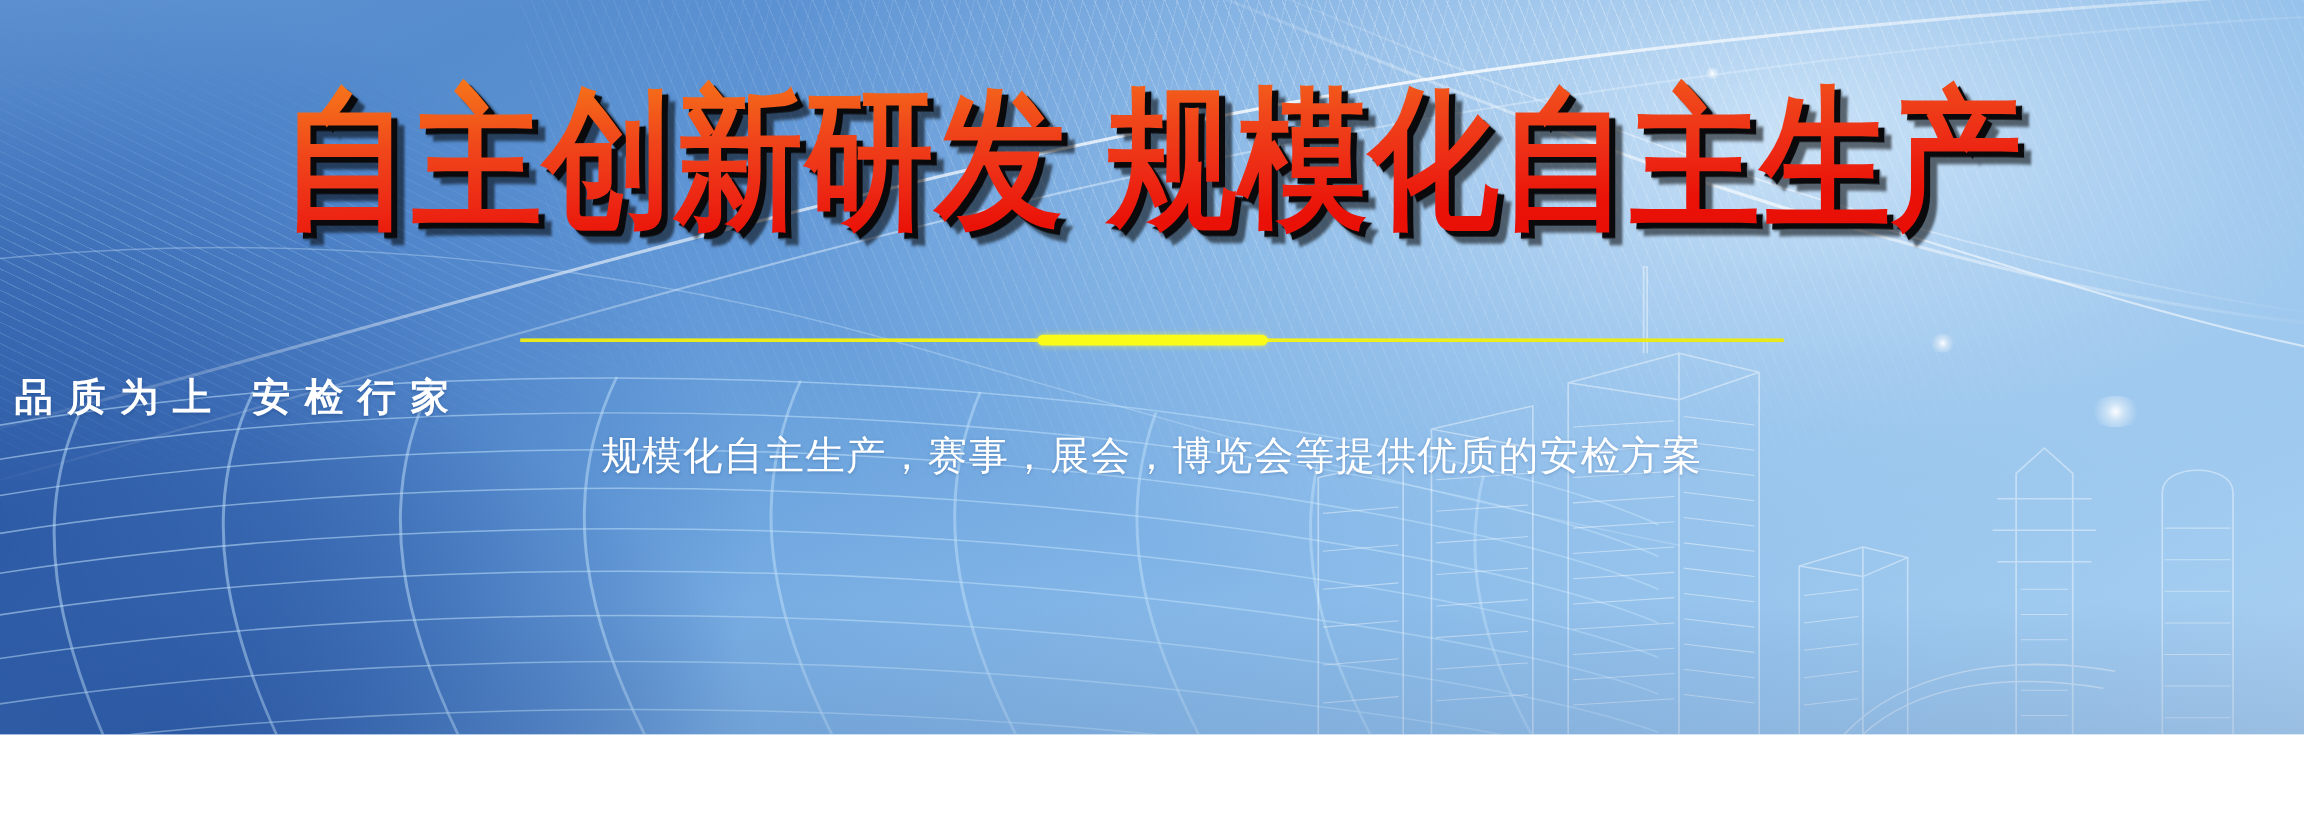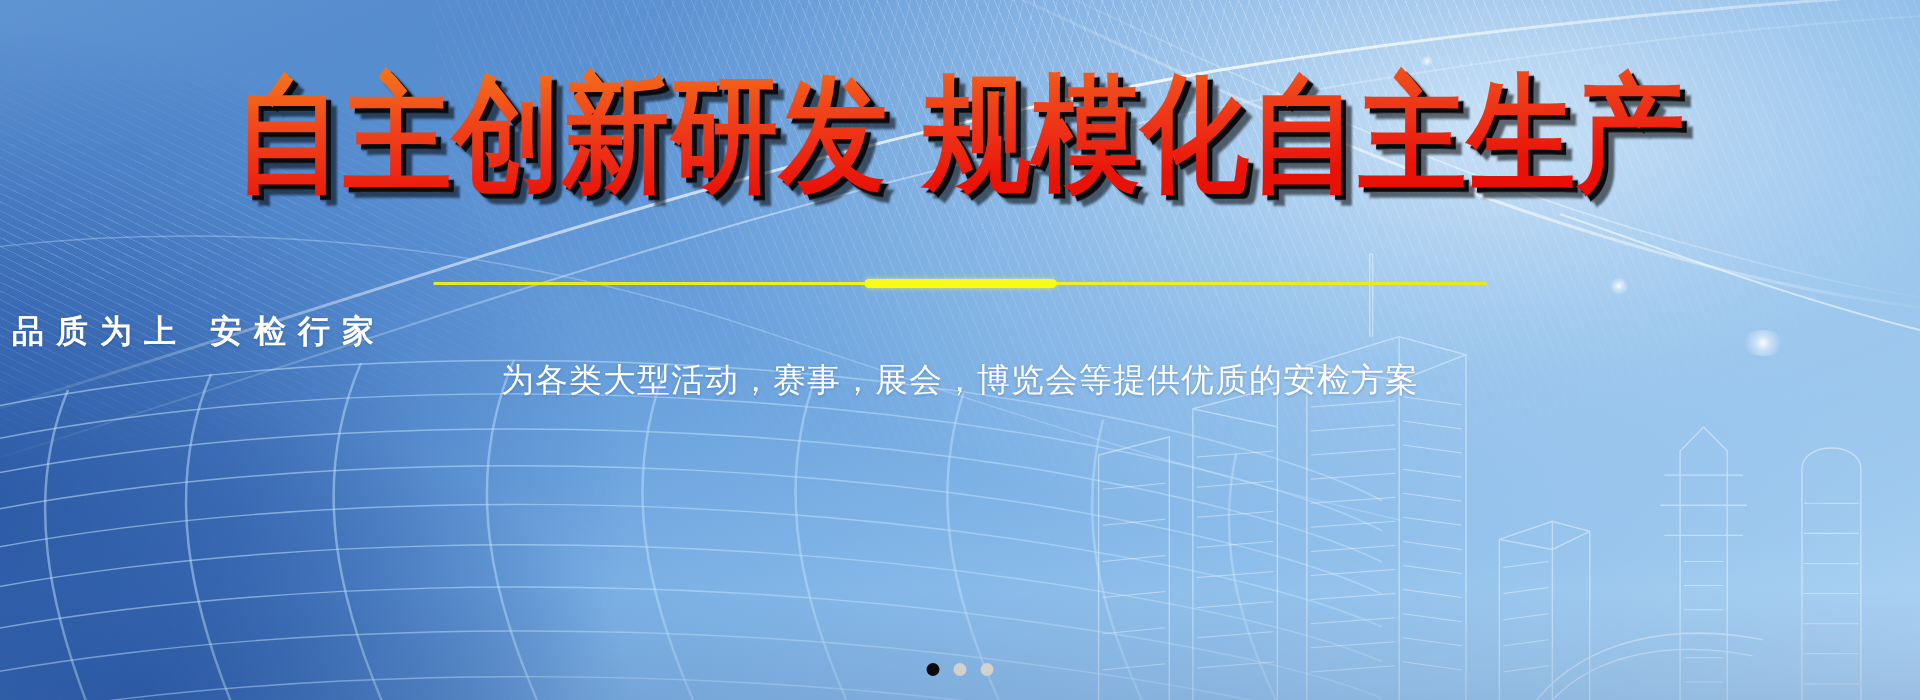--- a/index.html
+++ b/index.html
@@ -4,21 +4,21 @@
 <style>
   * { margin:0; padding:0; box-sizing:border-box; }
   html, body {
     width:1920px; height:700px;
     overflow:hidden;
     font-family:"Liberation Sans", "DejaVu Sans", sans-serif;
   }
 
   .banner {
     position:relative;
-    width:1920px; height:700px;
+    width:1920px; height:612px;
     overflow:hidden;
     background:
       radial-gradient(ellipse 1400px 700px at 78% 18%, rgba(205,228,248,0.95) 0%, rgba(168,206,240,0.55) 36%, rgba(120,170,225,0.12) 62%, rgba(0,0,0,0) 80%),
       linear-gradient(158deg, #5f94d2 0%, #558cce 14%, #5c93d4 30%, #6ba3dd 46%, #7fb3e6 60%, #93c2ec 74%, #a4cef1 86%, #b2d6f4 100%);
   }
 
   
   .bg-layer { position:absolute; inset:0; pointer-events:none; }
 
   
@@ -345,21 +345,21 @@
 
     <h1 class="headline"><span>自主创新研发</span><span class="gap"></span><span>规模化自主生产</span></h1>
 
     <div class="divider">
       <div class="rule"></div>
       <div class="nub"></div>
     </div>
 
     <div class="slogan"><span>品质为上</span><span class="sp"></span><span>安检行家</span></div>
 
-    <div class="subdesc">为各类大型活动，赛事，展会，博览会等提供优质的安检方案</div>
+    <div class="subdesc">规模化自主生产，赛事，展会，博览会等提供优质的安检方案</div>
 
     <div class="dots">
       <span class="dot active"></span>
       <span class="dot"></span>
       <span class="dot"></span>
     </div>
 
   </div>
 </div>
 

